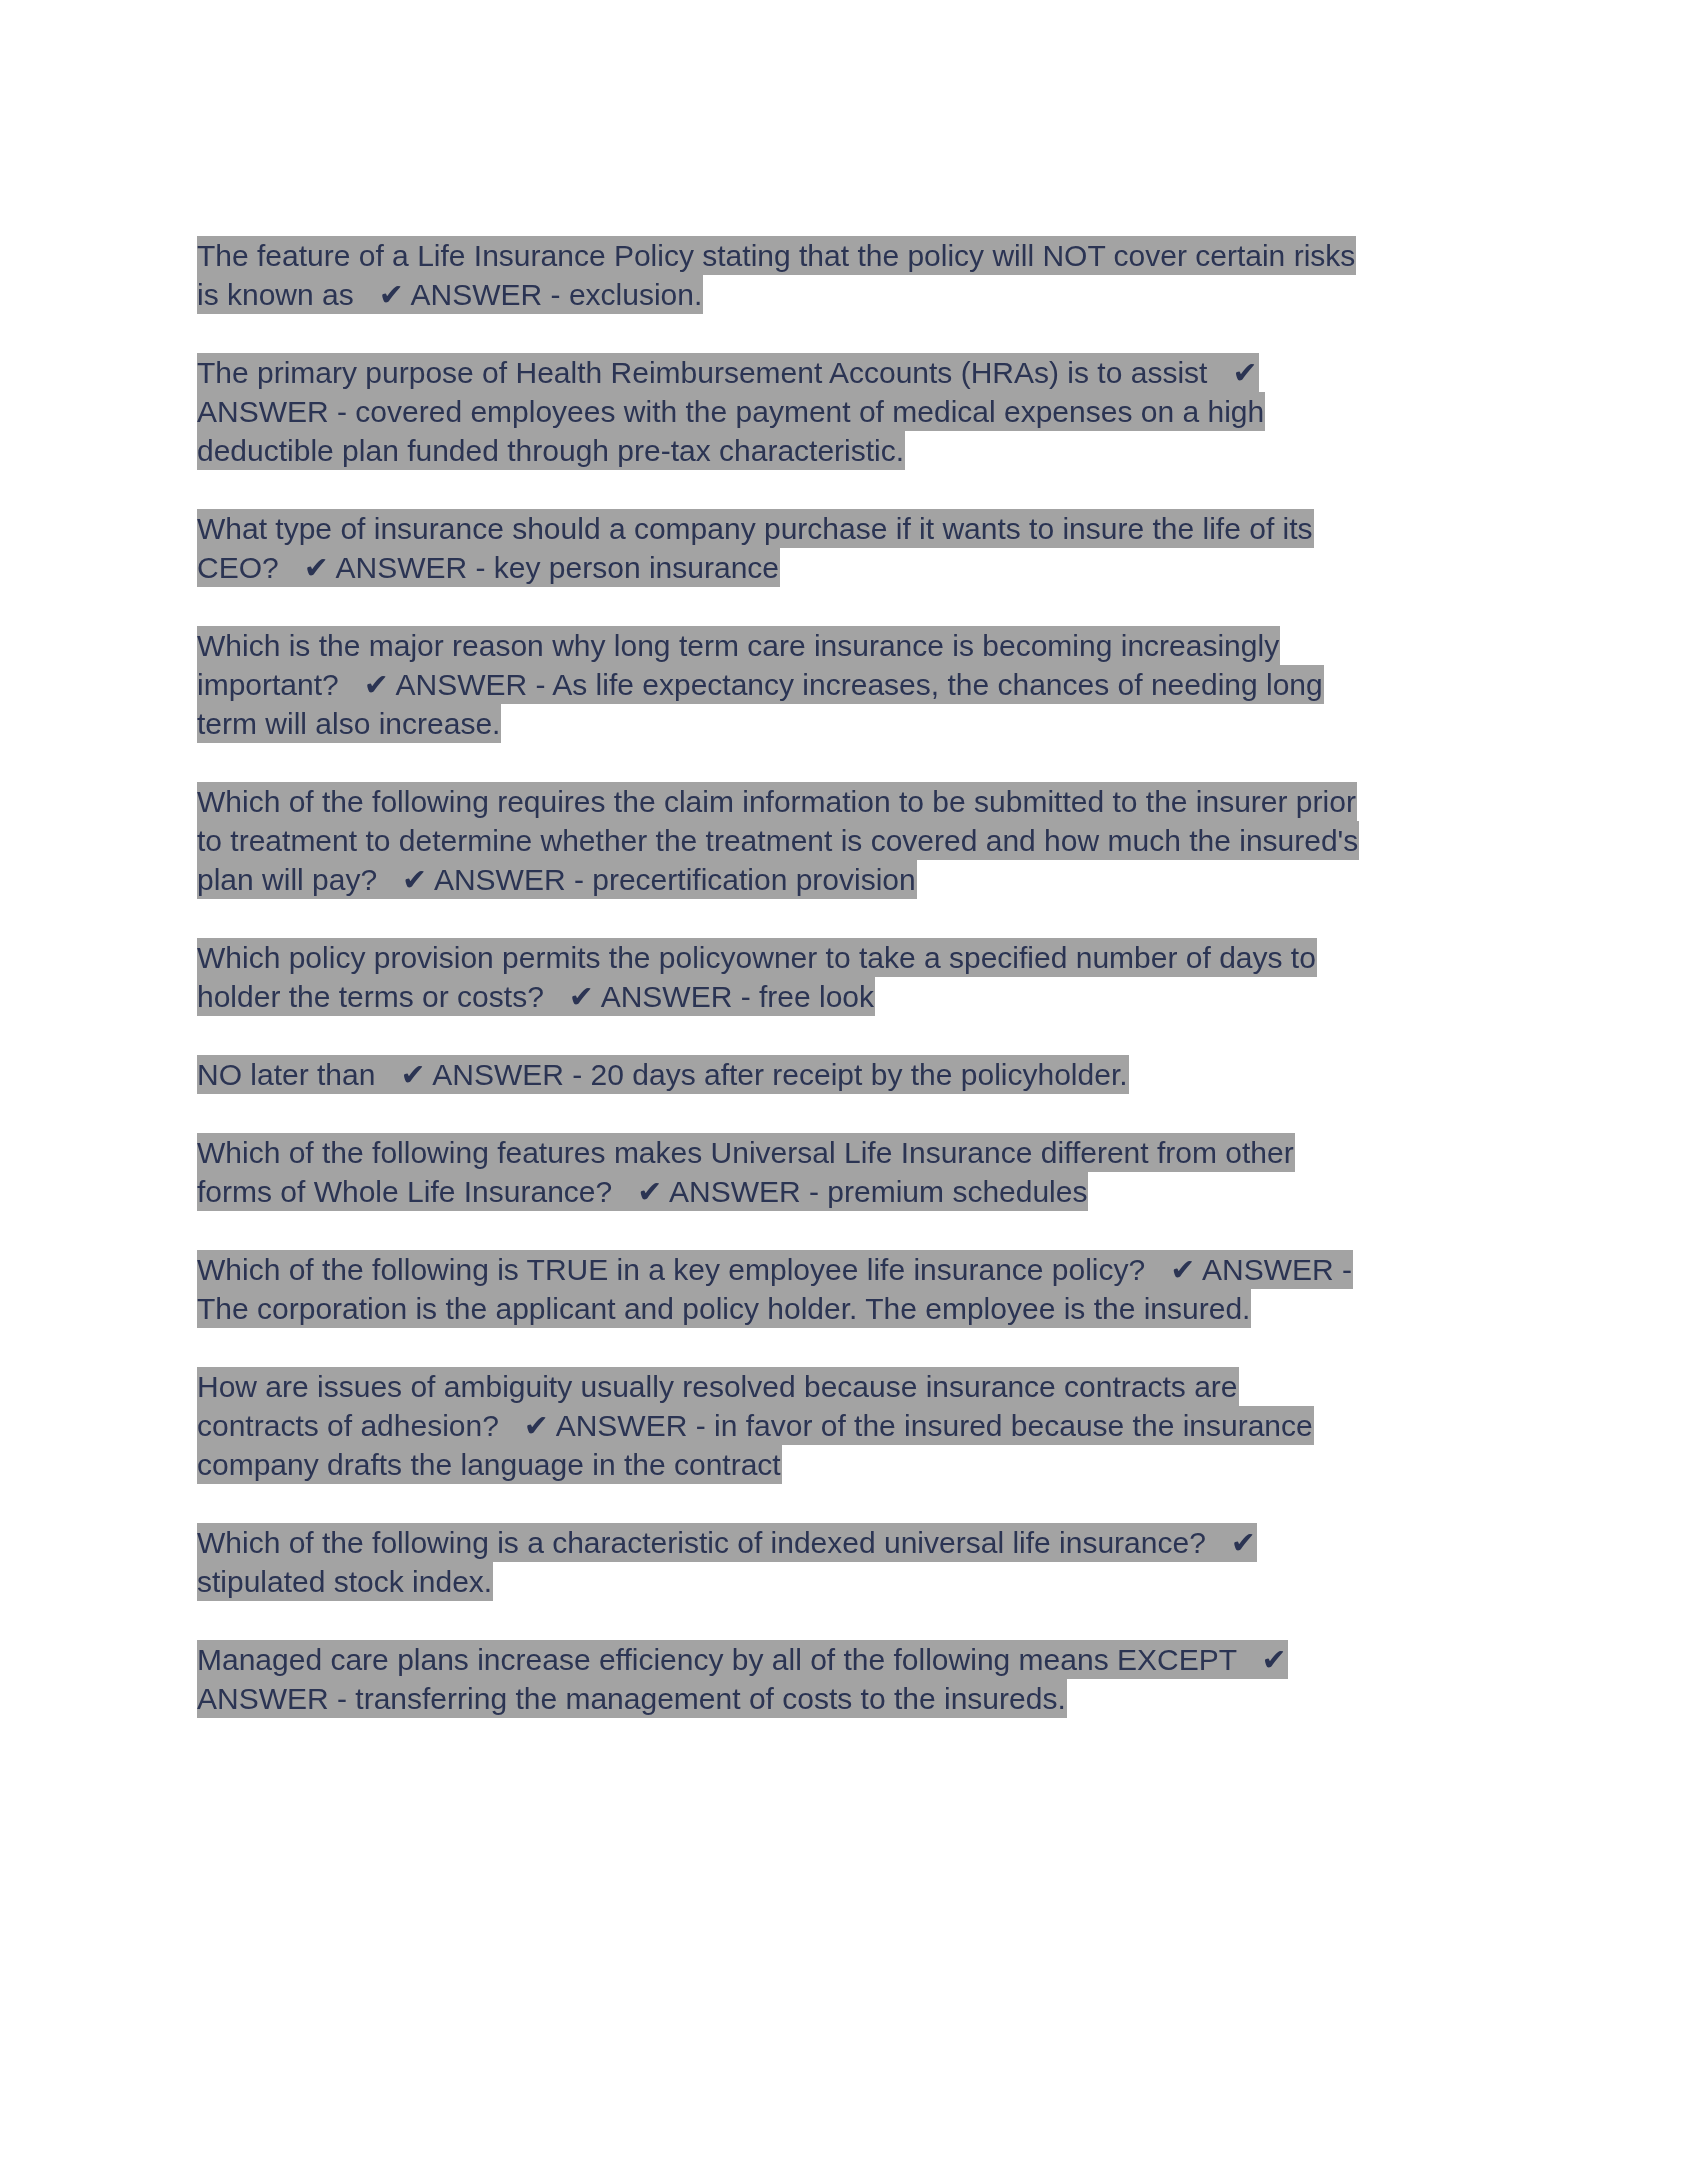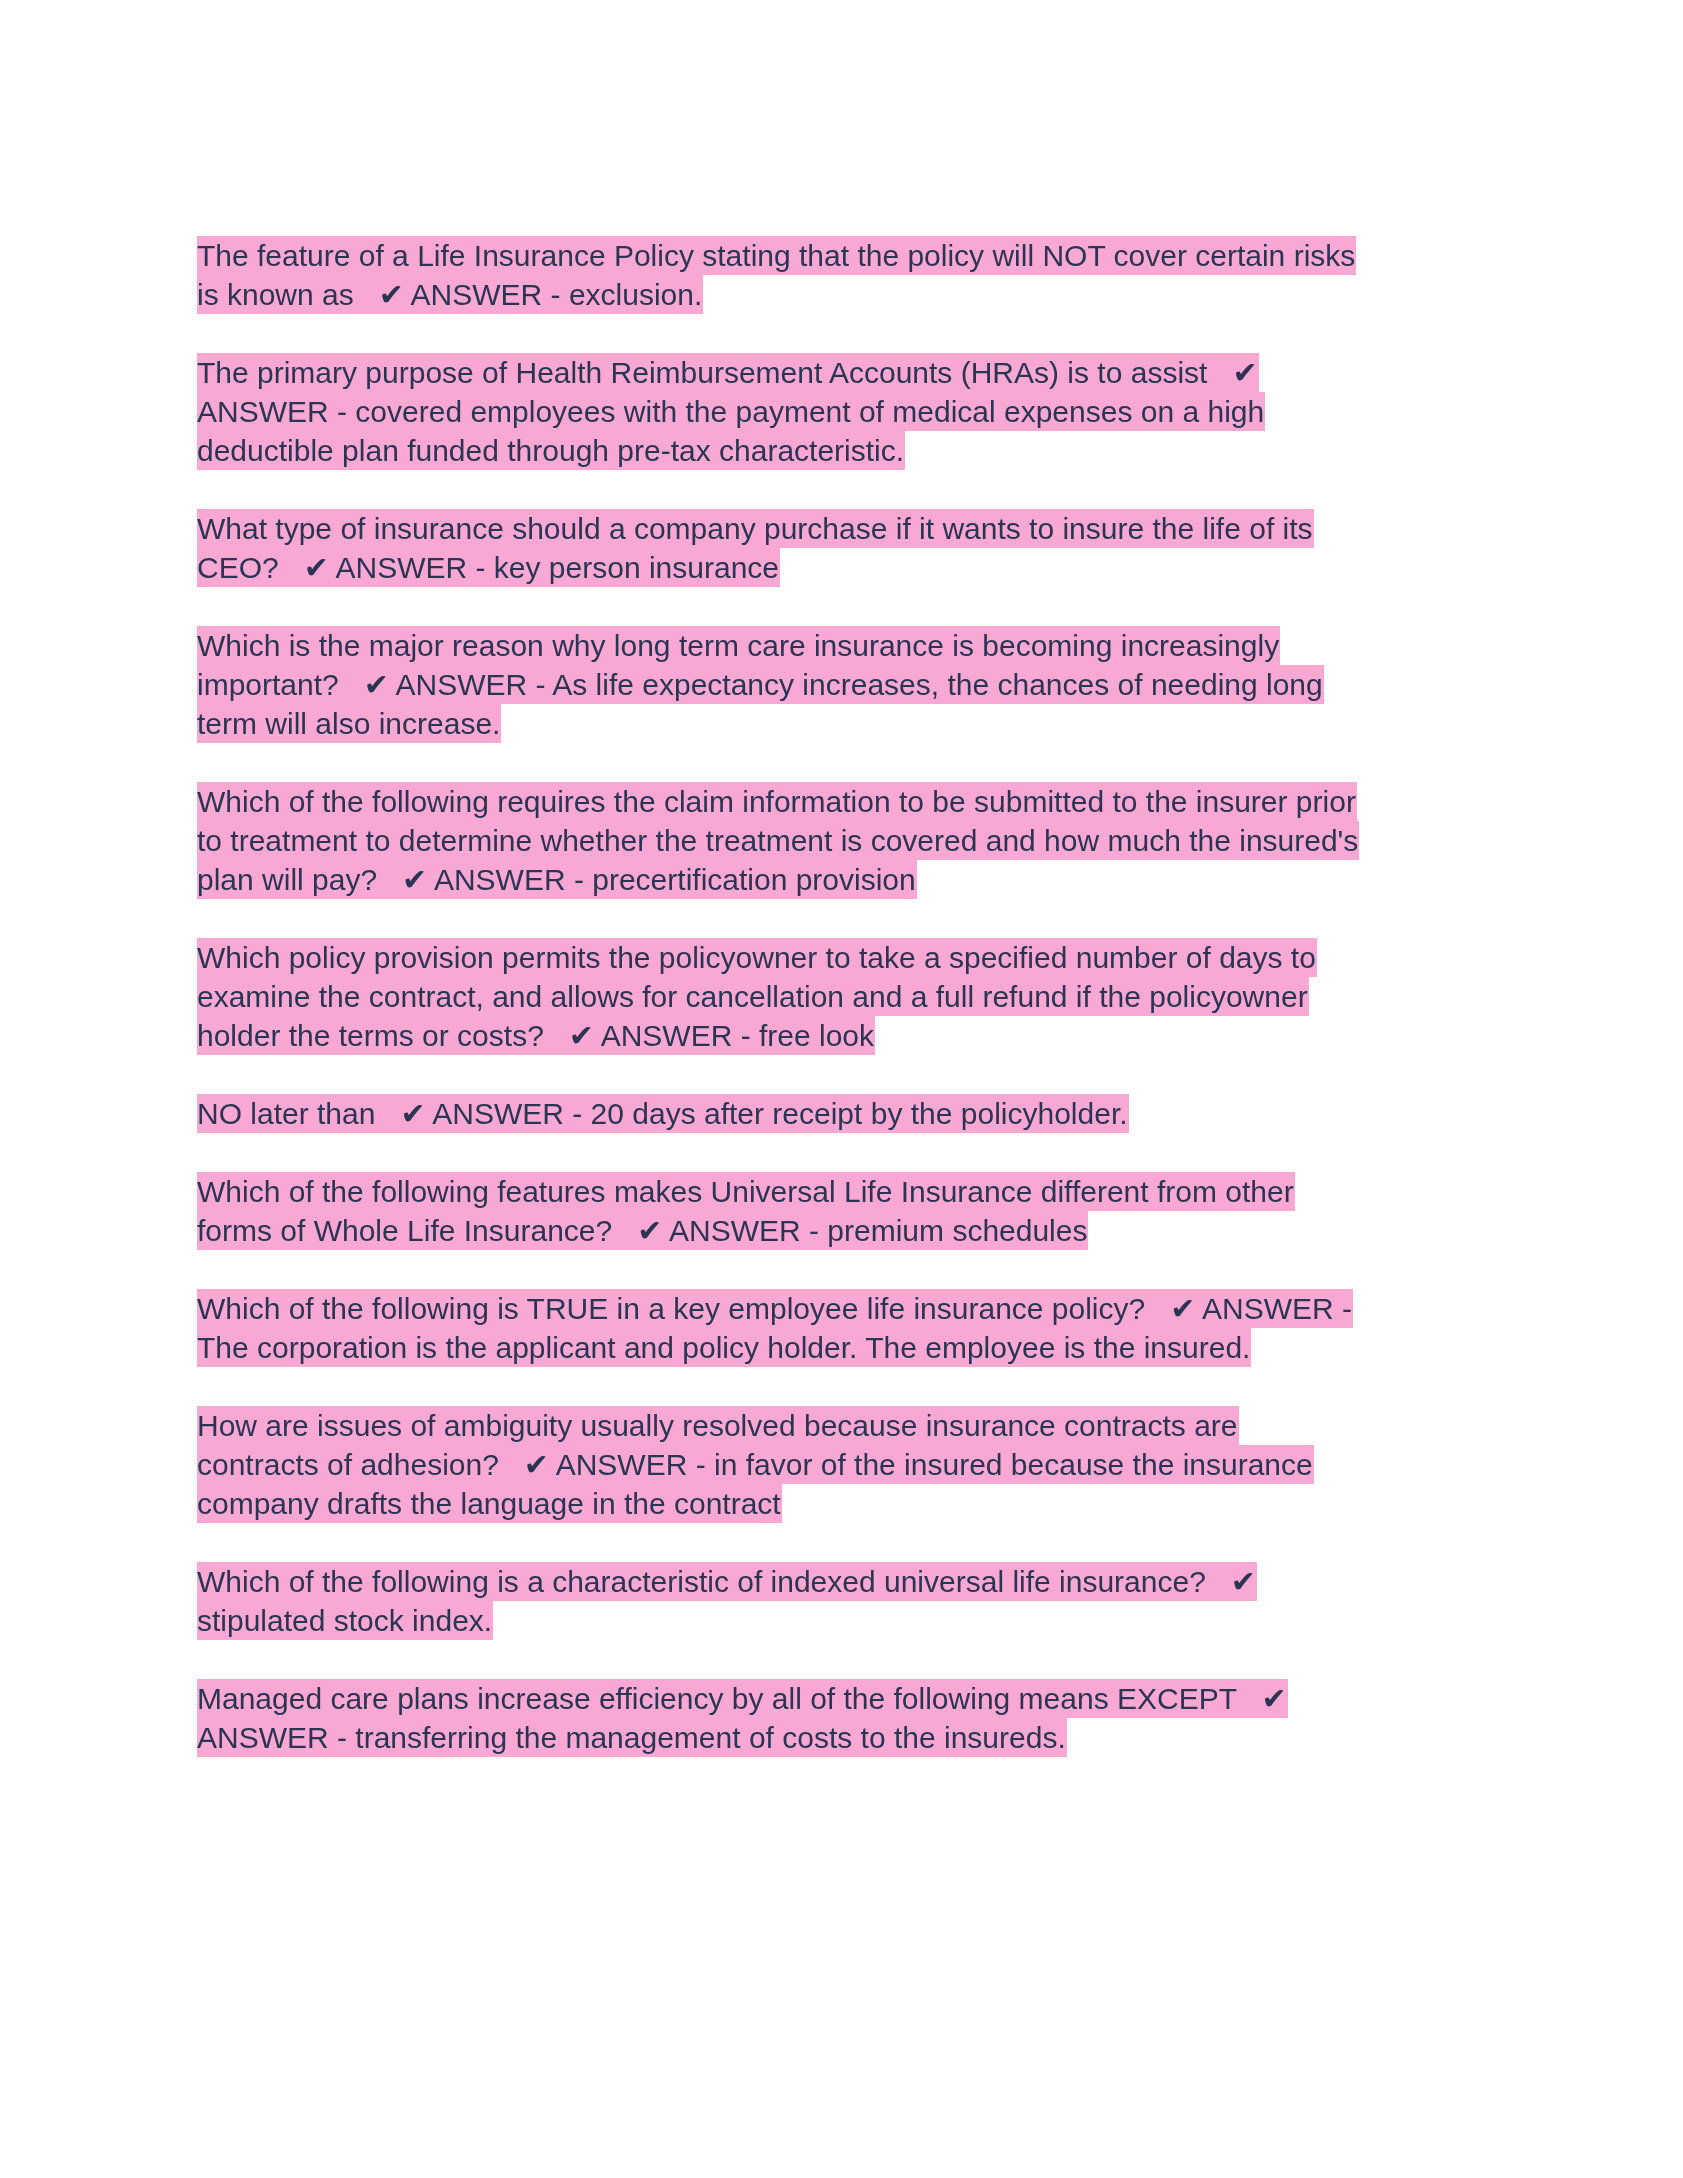--- a/index.html
+++ b/index.html
@@ -26,21 +26,21 @@
   }
   .line {
     display: block;
     height: 39px;
     line-height: 39px;
     font-size: 30px;
     white-space: pre;
   }
   .line-hl {
     display: inline-block;
-    background: #f9a8d4;
+    background: #a3a3a3;
     height: 39px;
     line-height: 39px;
     padding-right: 1px;
   }
 </style>
 </head>
 <body>
 
 <div class="page">
 
@@ -67,21 +67,20 @@
   </div>
 
   <div class="qa-block">
     <span class="line"><span class="line-hl">Which of the following requires the claim information to be submitted to the insurer prior</span></span>
     <span class="line"><span class="line-hl">to treatment to determine whether the treatment is covered and how much the insured's</span></span>
     <span class="line"><span class="line-hl">plan will pay?   ✔ ANSWER - precertification provision</span></span>
   </div>
 
   <div class="qa-block">
     <span class="line"><span class="line-hl">Which policy provision permits the policyowner to take a specified number of days to</span></span>
-    <span class="line"><span class="line-hl">examine the contract, and allows for cancellation and a full refund if the policyowner</span></span>
     <span class="line"><span class="line-hl">holder the terms or costs?   ✔ ANSWER - free look</span></span>
   </div>
 
   <div class="qa-block">
     <span class="line"><span class="line-hl">NO later than   ✔ ANSWER - 20 days after receipt by the policyholder.</span></span>
   </div>
 
   <div class="qa-block">
     <span class="line"><span class="line-hl">Which of the following features makes Universal Life Insurance different from other</span></span>
     <span class="line"><span class="line-hl">forms of Whole Life Insurance?   ✔ ANSWER - premium schedules</span></span>

